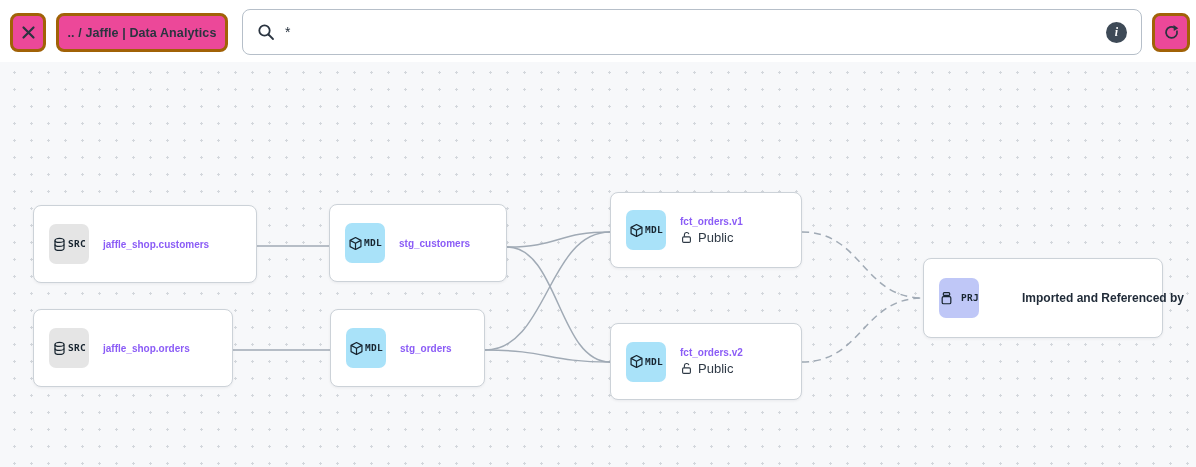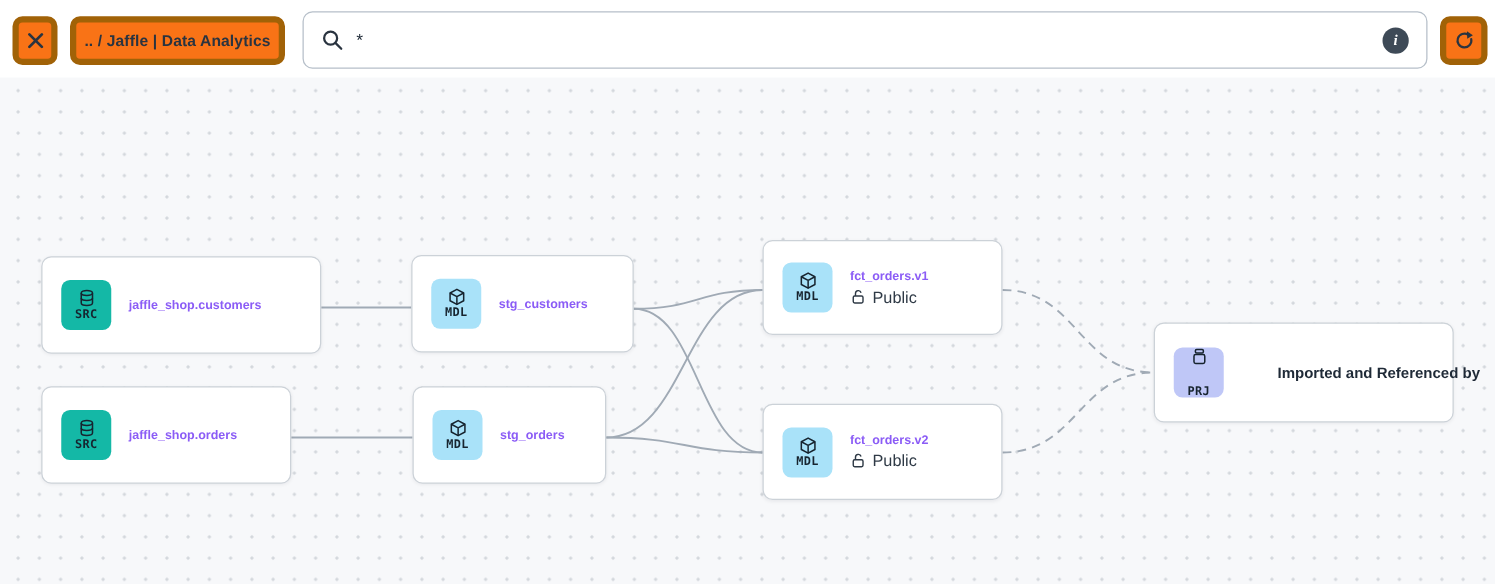--- a/index.html
+++ b/index.html
@@ -11,21 +11,21 @@
     color:#1f2a37;
   }
 
   
   .topbar {
     position:absolute; left:0; top:0; width:1196px; height:62px;
     background:#ffffff; z-index:5;
   }
   .tb-btn {
     position:absolute; top:13px; height:39px;
-    background:#f97316; border:5px solid #a16207; border-radius:8px;
+    background:#ec4899; border:3px solid #a16207; border-radius:8px;
     display:flex; align-items:center; justify-content:center;
     cursor:pointer; color:#2a3440;
   }
   .btn-close { left:10px; width:36px; }
   .btn-breadcrumb { left:56px; width:172px; font-size:12.5px; font-weight:600; letter-spacing:.1px; }
   .btn-refresh { left:1152px; width:38px; }
   .searchbox {
     position:absolute; left:242px; top:9px; width:900px; height:46px;
     background:#fff; border:1px solid #b6bfc9; border-radius:8px;
     display:flex; align-items:center; padding:0 14px; gap:10px;
@@ -53,24 +53,24 @@
   
   .node {
     position:absolute; z-index:2;
     background:#fff; border:1px solid #ccd2d8; border-radius:8px;
     box-shadow:0 1px 3px rgba(16,24,40,.06);
     display:flex; align-items:center; padding-left:15px; gap:14px;
     cursor:pointer;
   }
   .tile {
     width:40px; height:40px; border-radius:7px; flex:0 0 auto;
-    display:flex; flex-direction:column; align-items:center; justify-content:center;
+    display:flex; align-items:center; justify-content:center;
     gap:1px; color:#17242f;
   }
-  .tile-src { background:#14b8a6; }
+  .tile-src { background:#e5e5e5; }
   .tile-mdl { background:#a9e2f9; }
   .tile-prj { background:#bfc7f7;justify-content:space-between; }
   .tile-label {
     font-family:"DejaVu Sans Mono", monospace;
     font-size:9.5px; font-weight:700; letter-spacing:.3px; line-height:1;
   }
   .node-title { font-size:10px; font-weight:600; color:#8b5cf6; white-space:nowrap; }
   .node-textcol { display:flex; flex-direction:column; gap:3px; }
   .access-row { display:flex; align-items:center; gap:5px; font-size:13px; font-weight:400; color:#2f3a46;text-align:right; }
   .prj-sub { font-size:12px; font-weight:600; color:#1f2a37; white-space:nowrap;padding-left:29px; }

